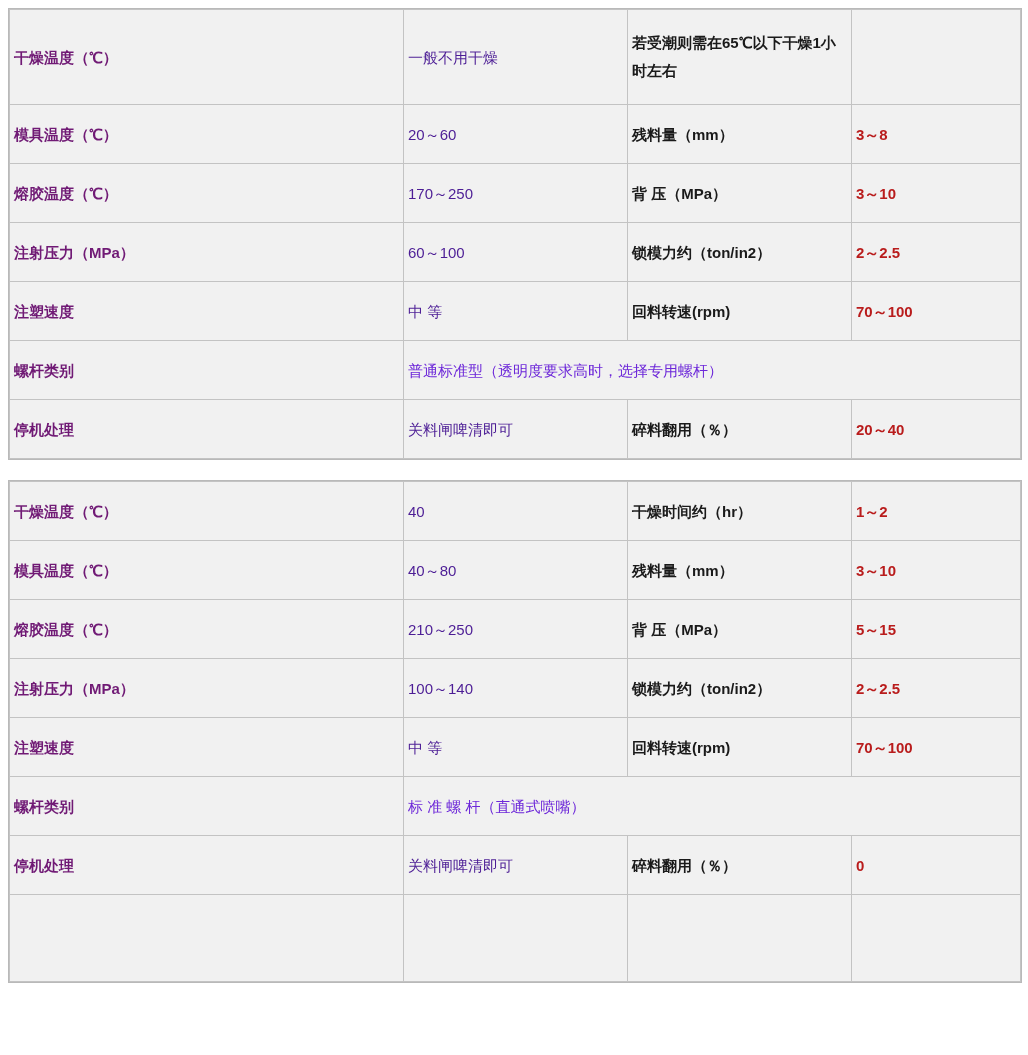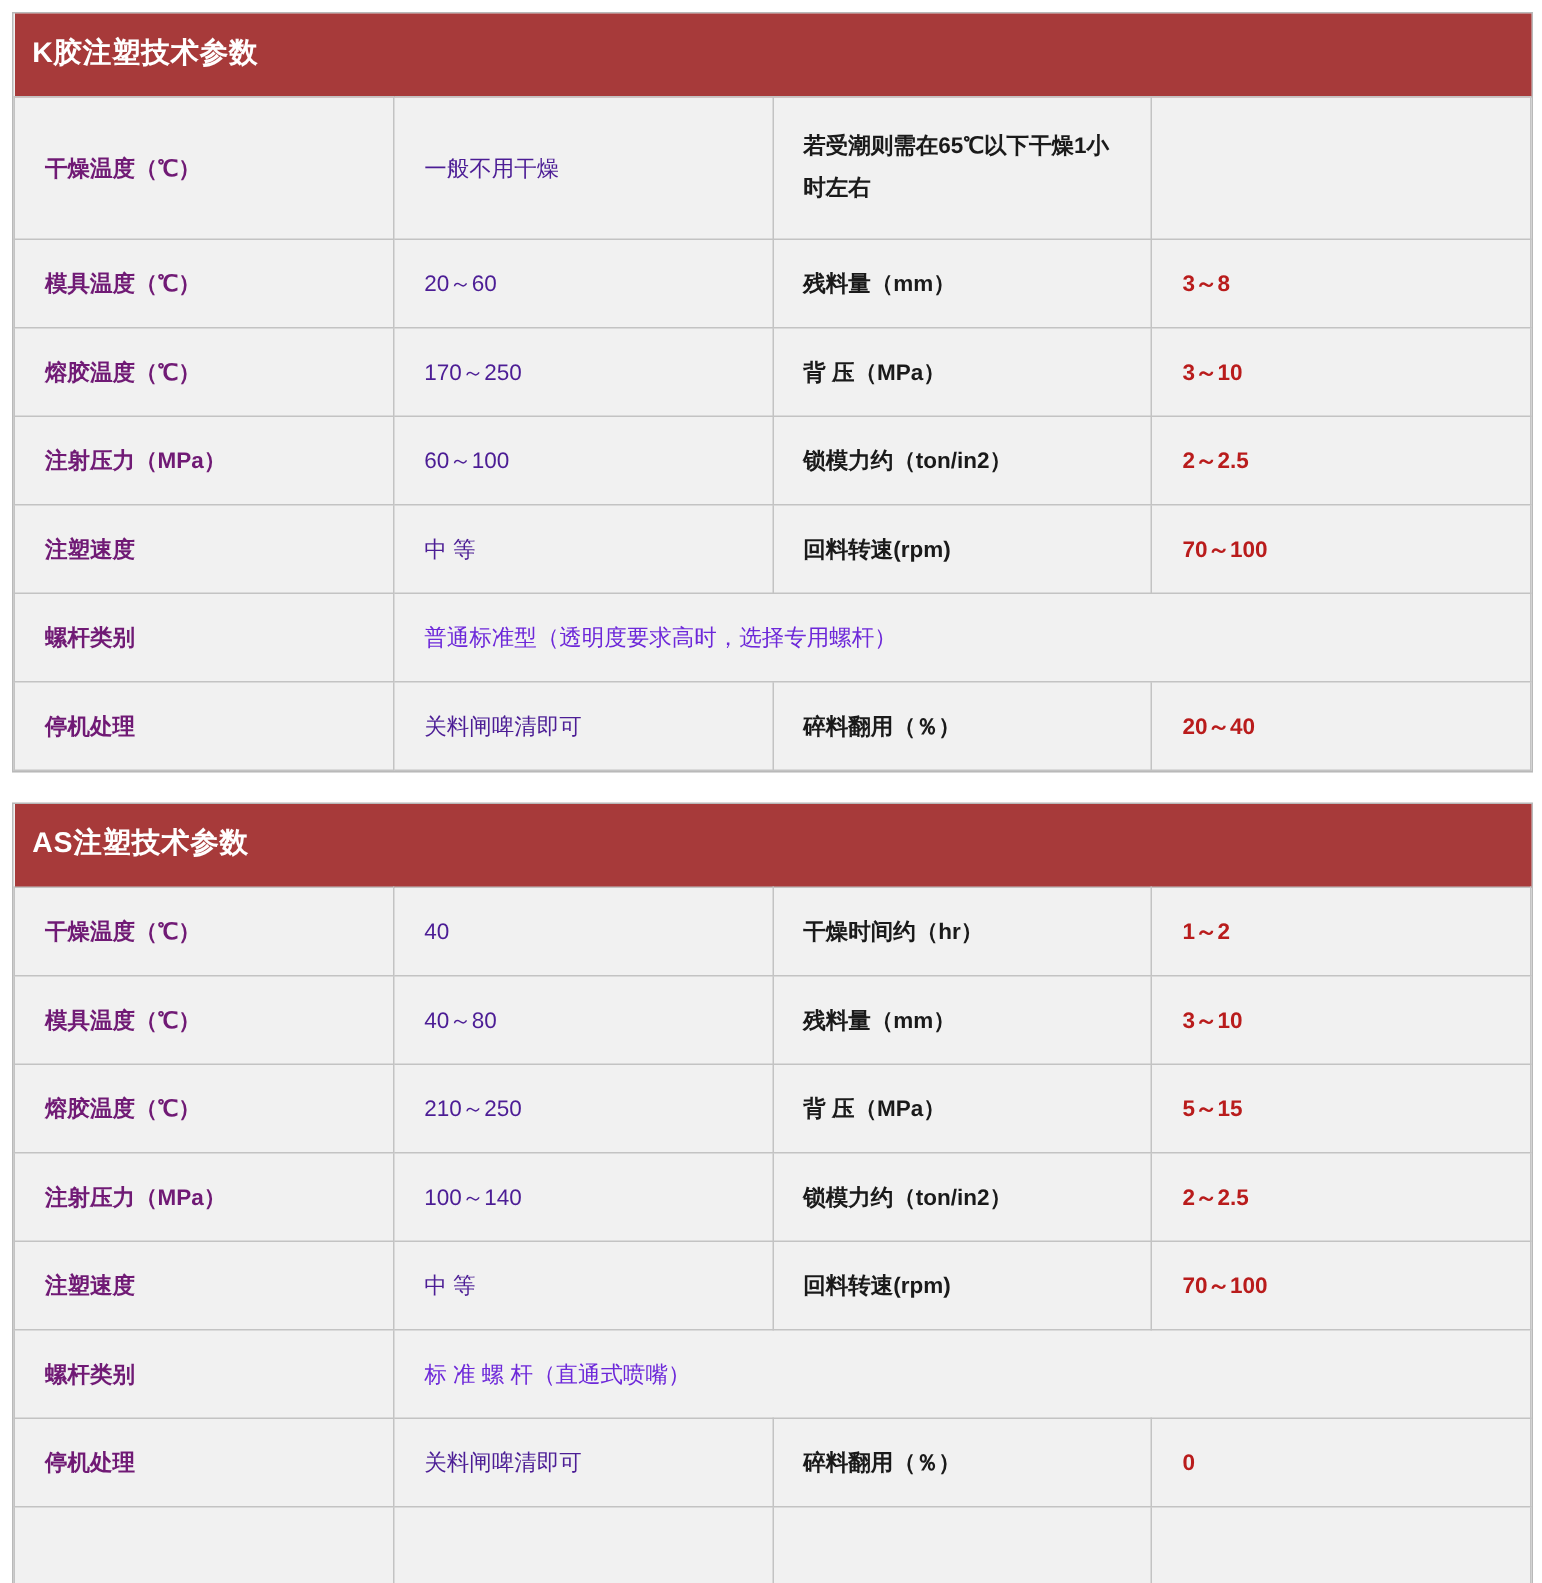--- a/index.html
+++ b/index.html
@@ -35,21 +35,21 @@
     font-weight: bold;
     font-size: 19px;
     padding: 10px 12px 11px 12px;
     letter-spacing: 0.5px;
     border: none;
   }
   td {
     border: 1px solid #c3c3c3;
     background: #f1f1f1;
     vertical-align: middle;
-    padding: 12px 20px;
+    padding: 12px 4px;
     font-size: 15px;
     line-height: 1.8;
   }
   td.label {
     font-weight: bold;
     color: #701a75;
     width: 385px;
   }
   td.value {
     color: #4c1d95;
@@ -86,23 +86,20 @@
   }
 </style>
 </head>
 <body>
 
 <div class="page">
 
   <div class="table-block">
     <table>
       <tbody>
-          <tr class="title-row">
-        <td colspan="4">K胶注塑技术参数</td>
-      </tr>
       <tr class="tall">
         <td class="label">干燥温度（℃）</td>
         <td class="value">一般不用干燥</td>
         <td class="label2 note-bold">若受潮则需在65℃以下干燥1小时左右</td>
         <td class="value2"></td>
       </tr>
       <tr class="row-std">
         <td class="label">模具温度（℃）</td>
         <td class="value">20～60</td>
         <td class="label2">残料量（mm）</td>
@@ -136,23 +133,20 @@
         <td class="label2">碎料翻用（％）</td>
         <td class="value2">20～40</td>
       </tr>
     </tbody>
       </table>
   </div>
 
   <div class="table-block">
     <table>
       <tbody>
-          <tr class="title-row">
-        <td colspan="4">AS注塑技术参数</td>
-      </tr>
       <tr class="row-std">
         <td class="label">干燥温度（℃）</td>
         <td class="value">40</td>
         <td class="label2">干燥时间约（hr）</td>
         <td class="value2">1～2</td>
       </tr>
       <tr class="row-std">
         <td class="label">模具温度（℃）</td>
         <td class="value">40～80</td>
         <td class="label2">残料量（mm）</td>

